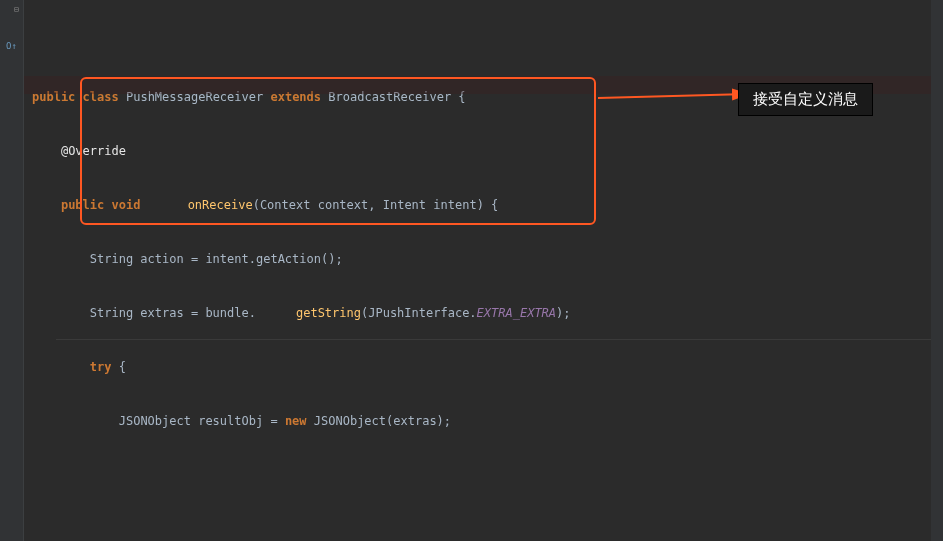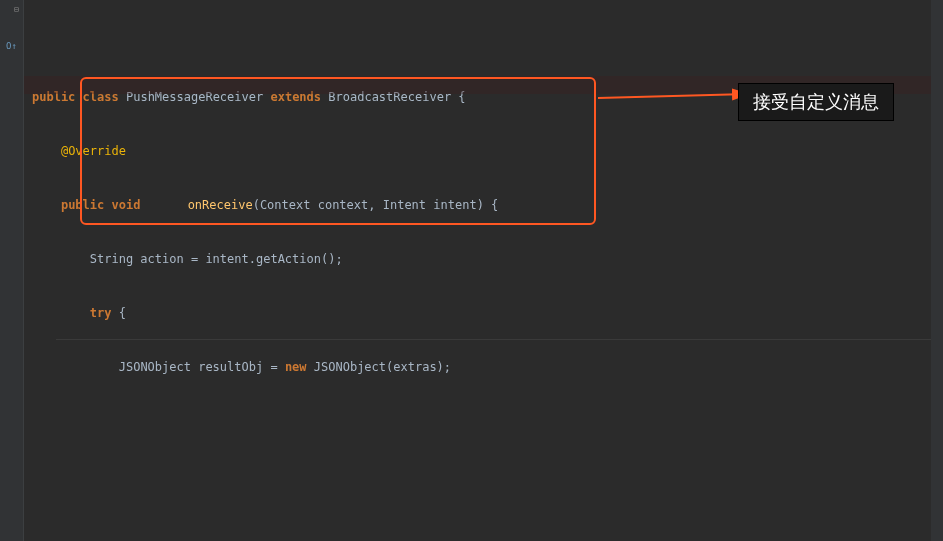--- a/index.html
+++ b/index.html
@@ -27,39 +27,39 @@
 .code-area {
   flex: 1;
   padding: 16px 0;
   line-height: 18px;
   position: relative;
   white-space: pre;
 }
 .line { height: 18px; padding-left: 8px; }
 .kw { color: #cc7832; font-weight: bold; }
 .method { color: #ffc66d; margin-left: 40px; }
-.annotation { color: #eab308; }
+.annotation { color: #e5e5e5; }
 .const { color: #9876aa; font-style: italic; }
 .highlight-box {
   position: absolute;
   border: 2px solid #ff5722;
   border-radius: 6px;
   background: transparent;
   pointer-events: none;
 }
 .arrow-svg {
   position: absolute;
   pointer-events: none;
 }
 .callout {
   position: absolute;
   background: #1a1a1a;
   color: #ffffff;
   padding: 6px 14px;
-  font-size: 18px;
+  font-size: 15px;
   font-family: -apple-system, 'PingFang SC', sans-serif;
   border: 1px solid #000;
 }
 .breakpoint-line {
   background: rgba(60, 30, 30, 0.35);
   position: absolute;
   left: 0;
   right: 0;
   height: 18px;
   pointer-events: none;
@@ -100,20 +100,21 @@
     <span class="fold-icon" style="top:5px">⊟</span>
     <span class="override-icon" style="top:41px">O↑</span>
   </div>
   <div class="code-area">
     <div class="breakpoint-line" style="top:76px"></div>
 
     <div class="line"><span class="kw">public</span> <span class="kw">class</span> <span>PushMessageReceiver</span> <span class="kw">extends</span> <span>BroadcastReceiver {</span></div>
     <div class="line">    <span class="annotation">@Override</span></div>
     <div class="line">    <span class="kw">public</span> <span class="kw">void</span> <span class="method">onReceive</span><span>(Context context, Intent intent) {</span></div>
     <div class="line">        <span>String action = intent.getAction();</span></div>
+    <div class="line">        <span>String extras = bundle.</span><span class="method">getString</span><span>(JPushInterface.</span><span class="const">EXTRA_EXTRA</span><span>);</span></div>
     <div class="line">        <span class="kw">try</span><span> {</span></div>
     <div class="line">            <span>JSONObject resultObj = </span><span class="kw">new</span><span> JSONObject(extras);</span></div>
     
     
     
     
     
     
     
     

